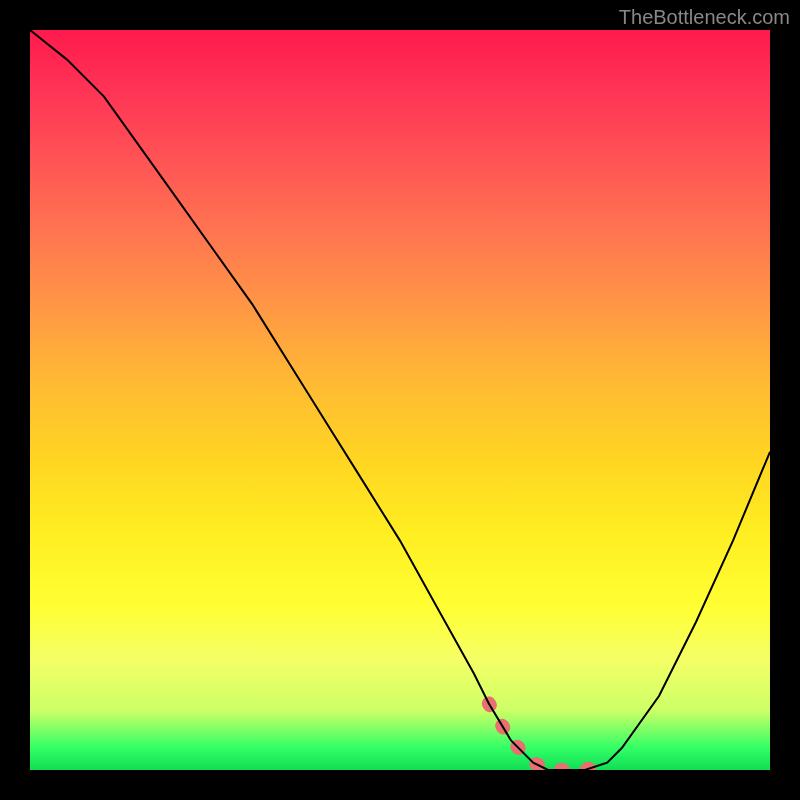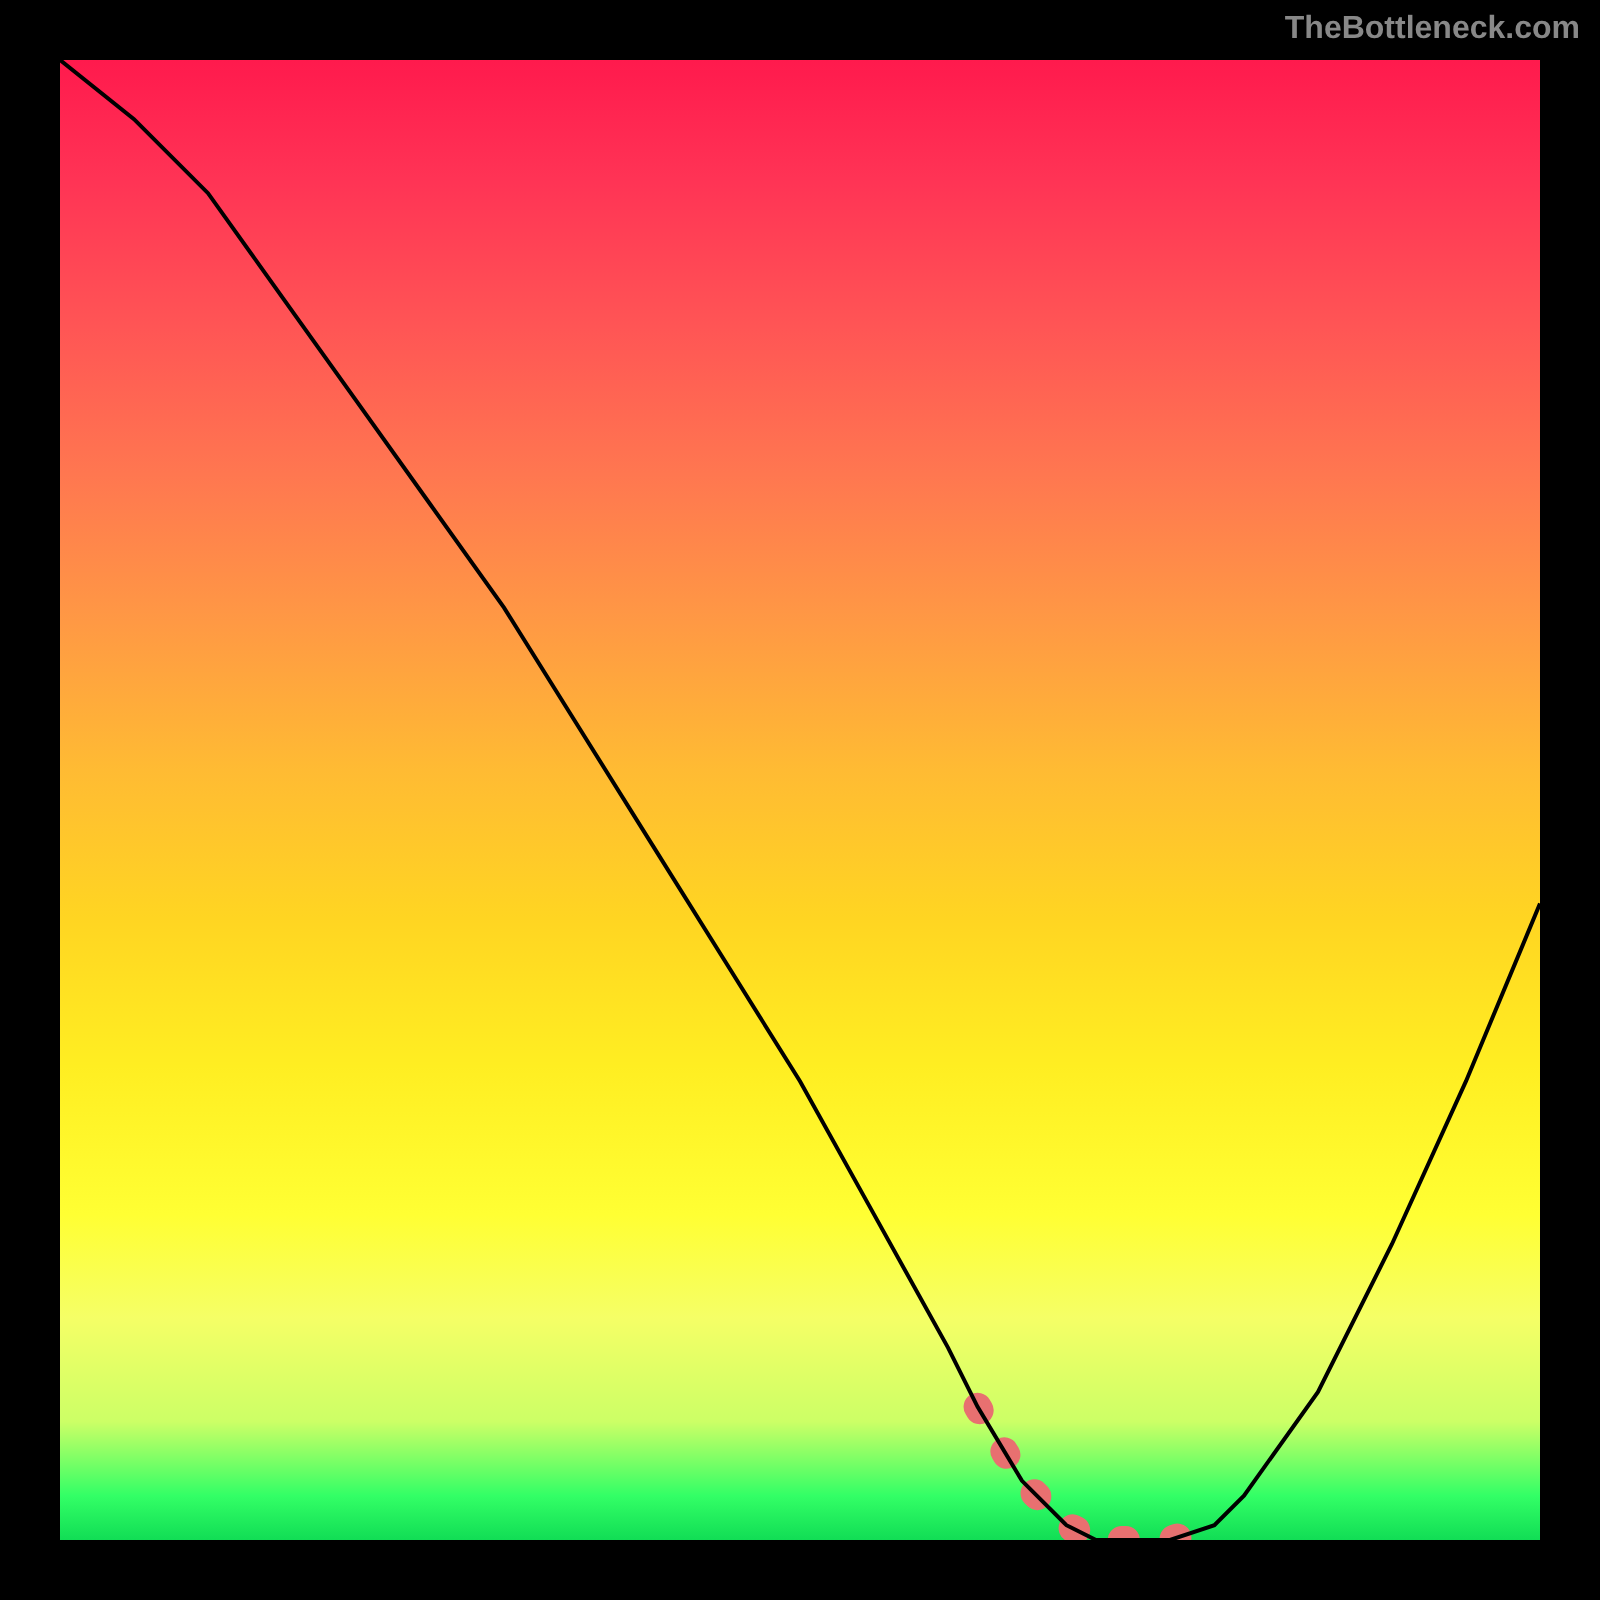--- a/index.html
+++ b/index.html
@@ -9,22 +9,22 @@
     background: #000;
     position: relative;
     font-family: Arial, sans-serif;
     overflow: hidden;
   }
   .watermark {
     position: absolute;
     top: 6px;
     right: 10px;
     color: #888;
-    font-size: 16px;
-    font-weight: 700;
+    font-size: 20px;
+    font-weight: 400;
     z-index: 10;
   }
   .plot-area {
     position: absolute;
     left: 30px;
     top: 30px;
     width: 740px;
     height: 740px;
   }
   .gradient-bg {

